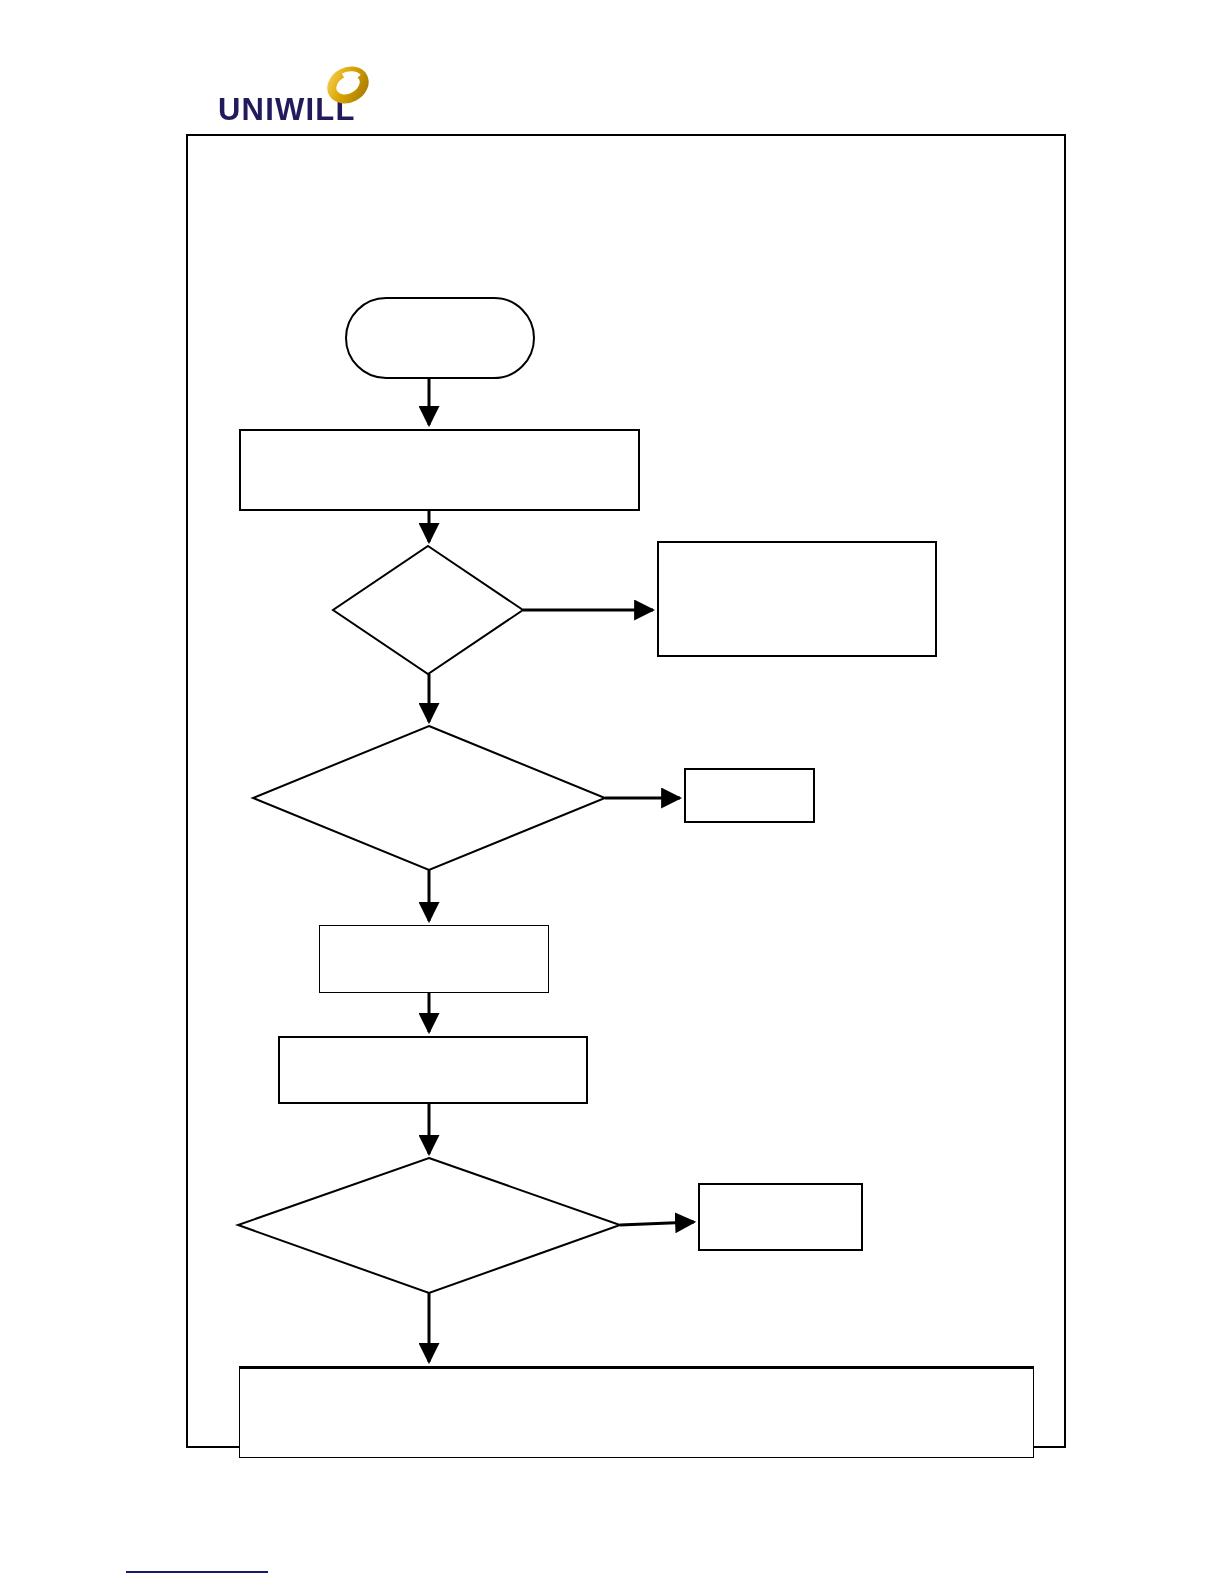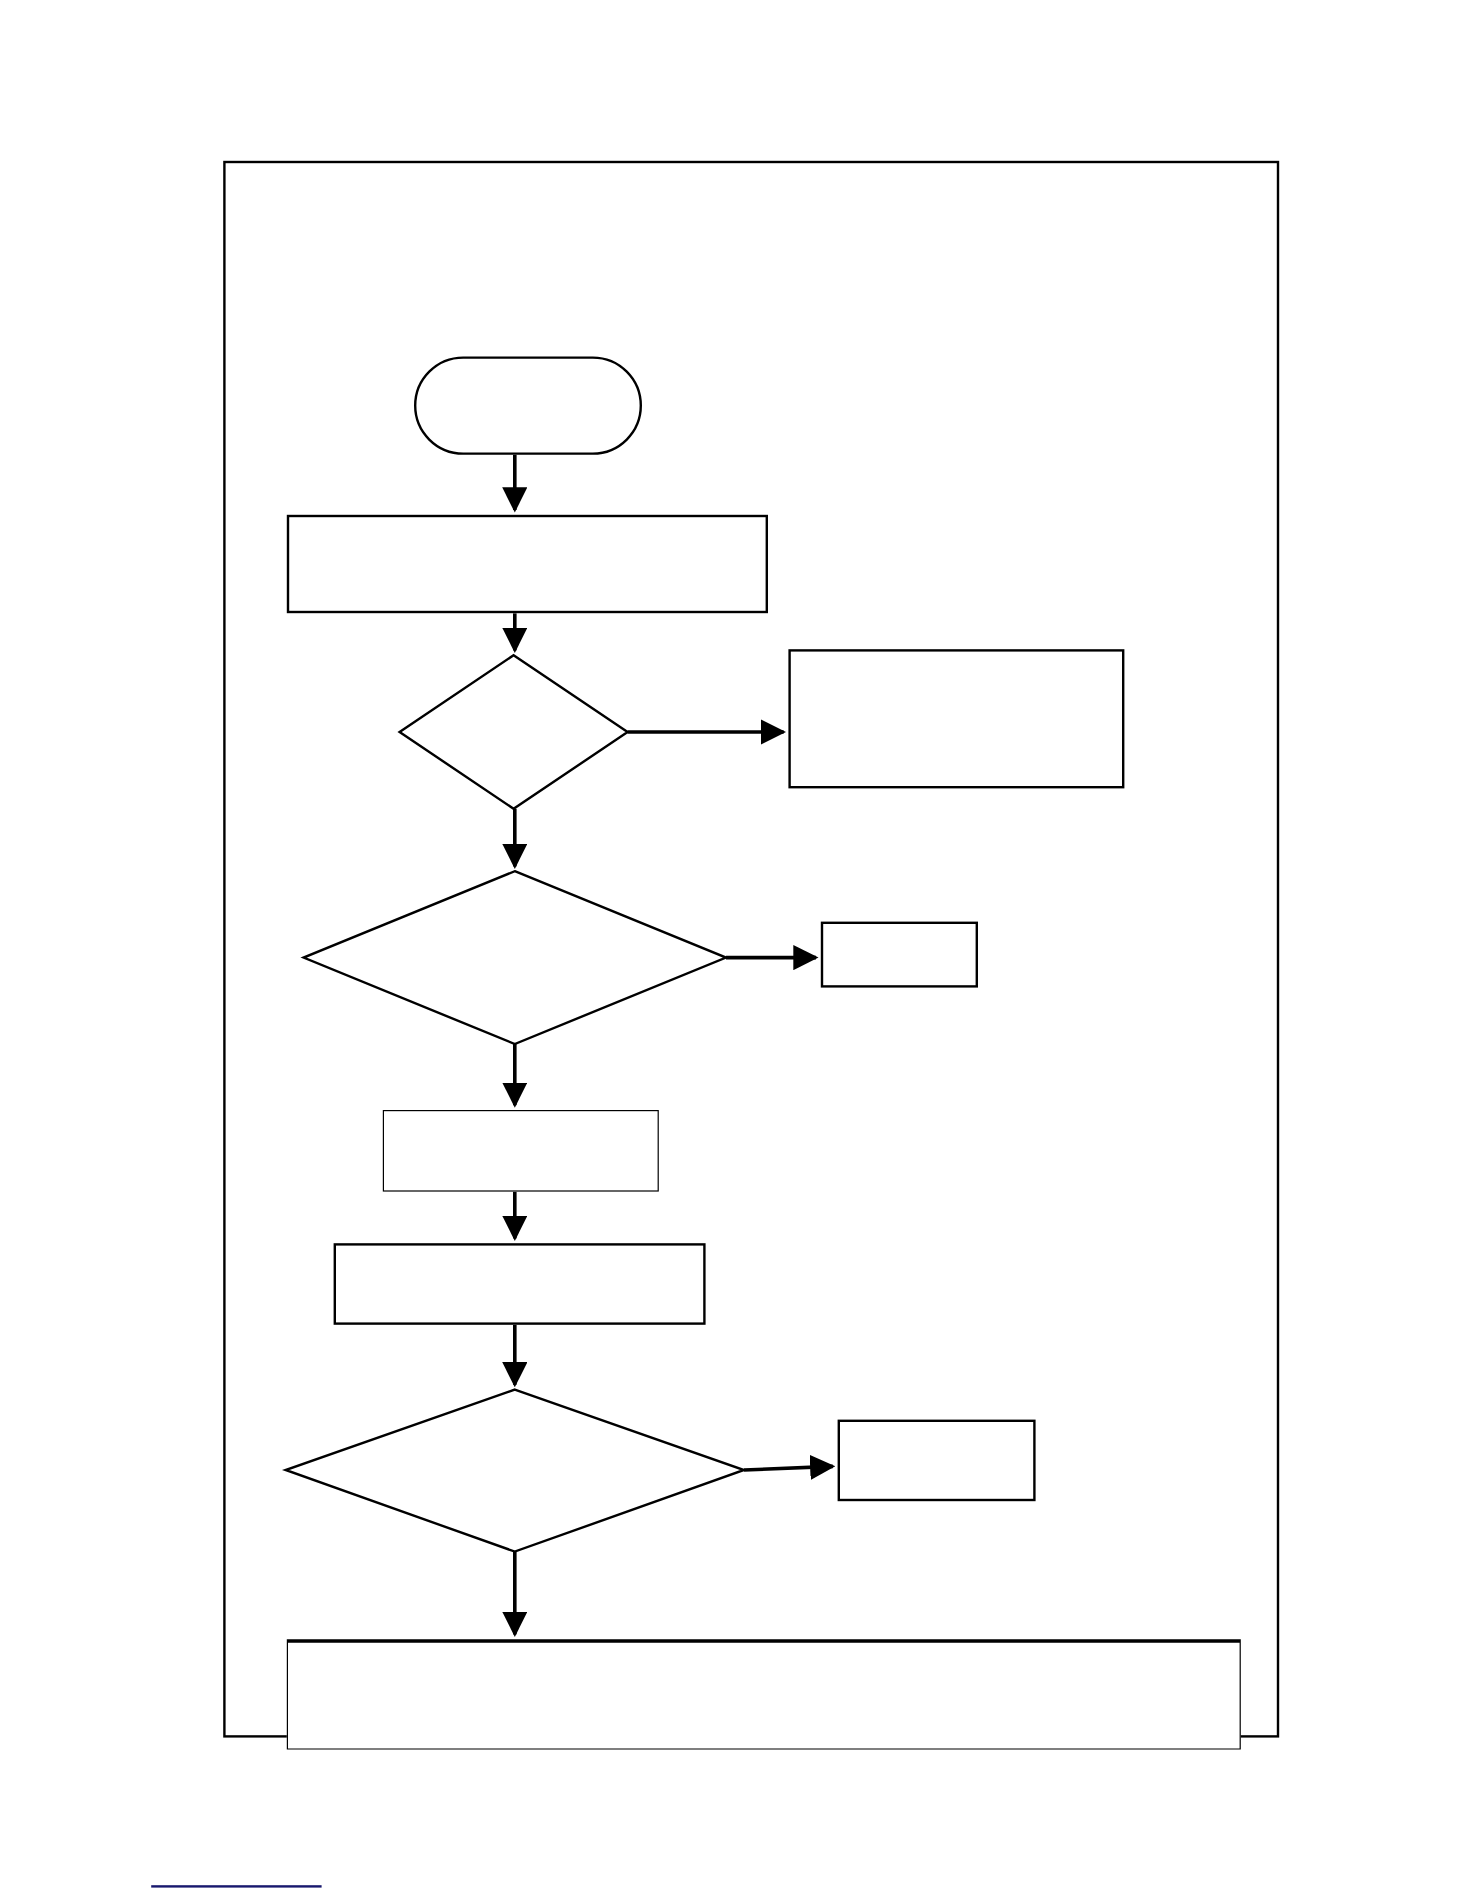--- a/index.html
+++ b/index.html
@@ -116,20 +116,36 @@
     width: 142px;
     height: 0;
     border-top: 2px solid #18186e;
   }
 </style>
 </head>
 <body>
 
 <div id="page">
 
+  <div id="logo">
+    <div id="logo-wordmark">UNIWILL</div>
+    <svg id="logo-mark" viewBox="0 0 44 38">
+      <defs>
+        <linearGradient id="goldgrad" x1="0" y1="0" x2="1" y2="1">
+          <stop offset="0%" stop-color="#f2cc4a"></stop>
+          <stop offset="45%" stop-color="#d9a300"></stop>
+          <stop offset="100%" stop-color="#a87c06"></stop>
+        </linearGradient>
+      </defs>
+      <g transform="rotate(-28 22 19)">
+        <ellipse cx="22" cy="19" rx="17" ry="13" fill="none" stroke="url(#goldgrad)" stroke-width="9"></ellipse>
+        <path d="M 22 6 A 17 13 0 0 1 38 16 L 30 18 A 10 8 0 0 0 22 12 Z" fill="#ffffff"></path>
+      </g>
+    </svg>
+  </div>
 
   <div id="page-frame"></div>
 
   <svg id="flow-canvas" viewBox="0 0 1224 1584">
     <defs>
       <marker id="arrow" viewBox="0 0 10 10" refX="9" refY="5" markerWidth="7" markerHeight="7" orient="auto-start-reverse">
         <path d="M 0 0 L 10 5 L 0 10 z" fill="#000000"></path>
       </marker>
     </defs>
 

